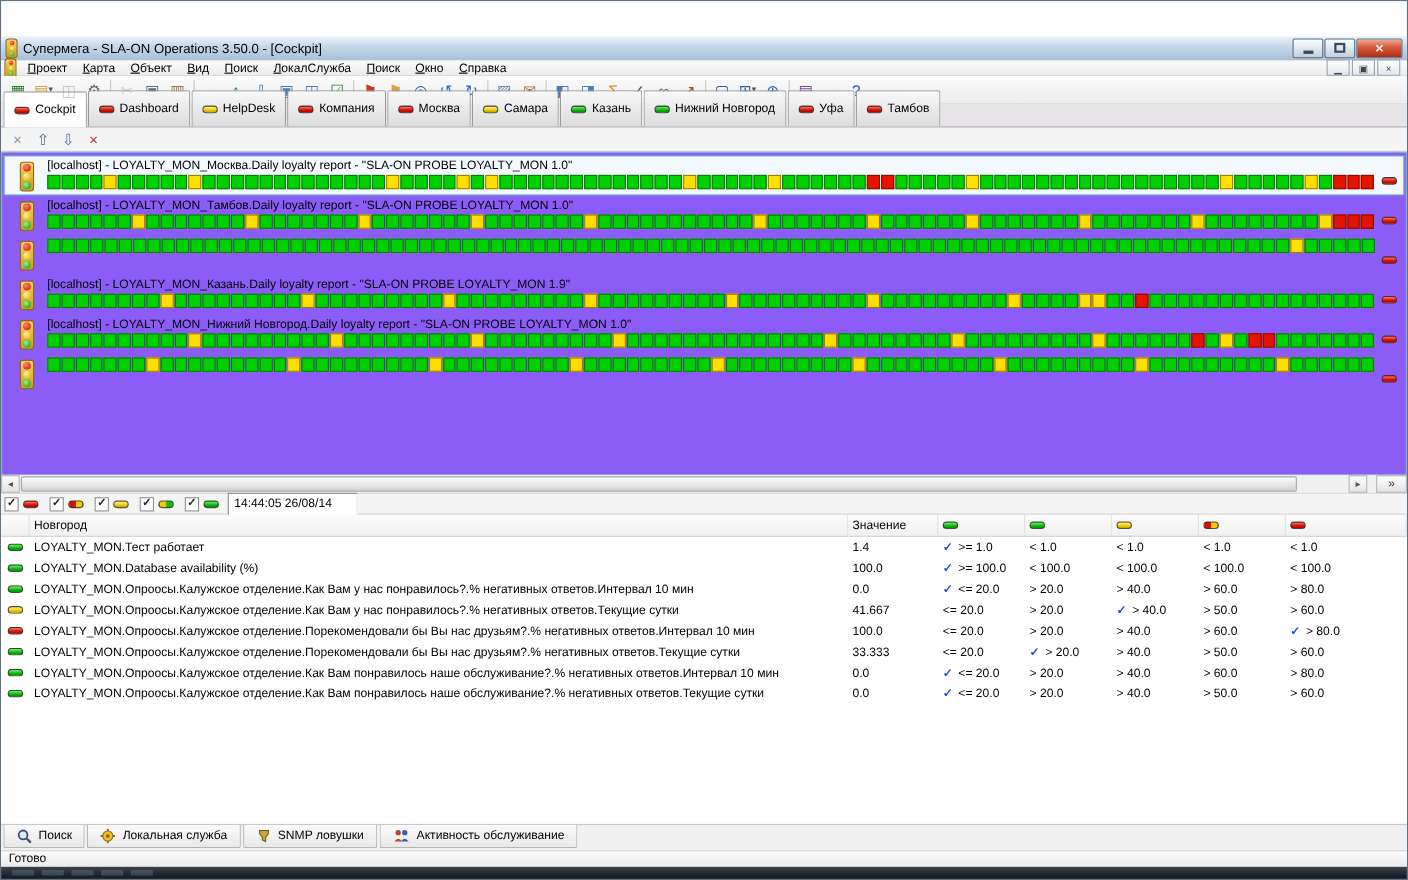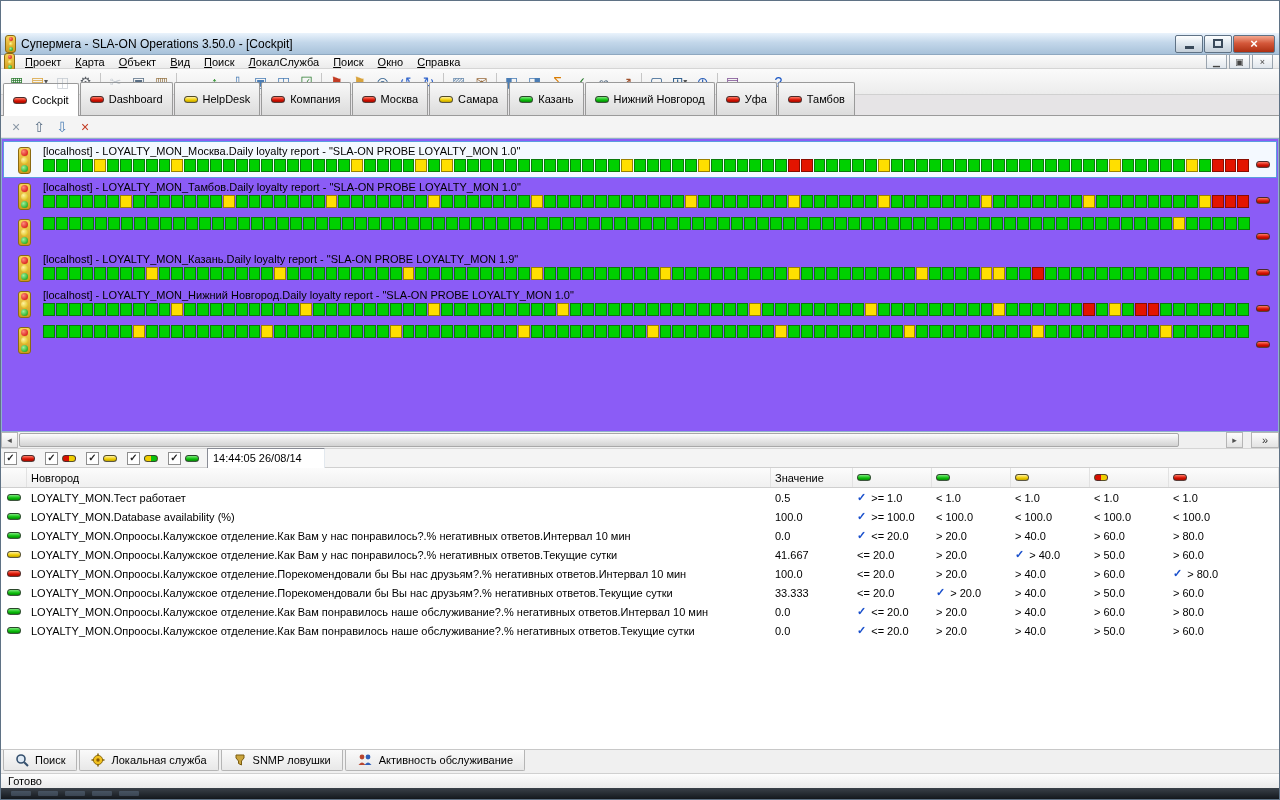--- a/index.html
+++ b/index.html
@@ -1025,21 +1025,21 @@
         <div class="tcell t-level last">
           <span class="led led-red"></span>
         </div>
       </div>
     <div id="table-rows">
         <div class="trow">
           <div class="tcell t-led">
             <span class="led led-green"></span>
           </div>
           <div class="tcell t-ind">LOYALTY_MON.Тест работает</div>
-          <div class="tcell t-val">0.5</div>
+          <div class="tcell t-val">1.4</div>
           <div class="tcell t-level">
             <span class="chk">✓</span>
             <span>&gt;= 1.0</span>
           </div>
           <div class="tcell t-level">
             <span>&lt; 1.0</span>
           </div>
           <div class="tcell t-level">
             <span>&lt; 1.0</span>
           </div>

